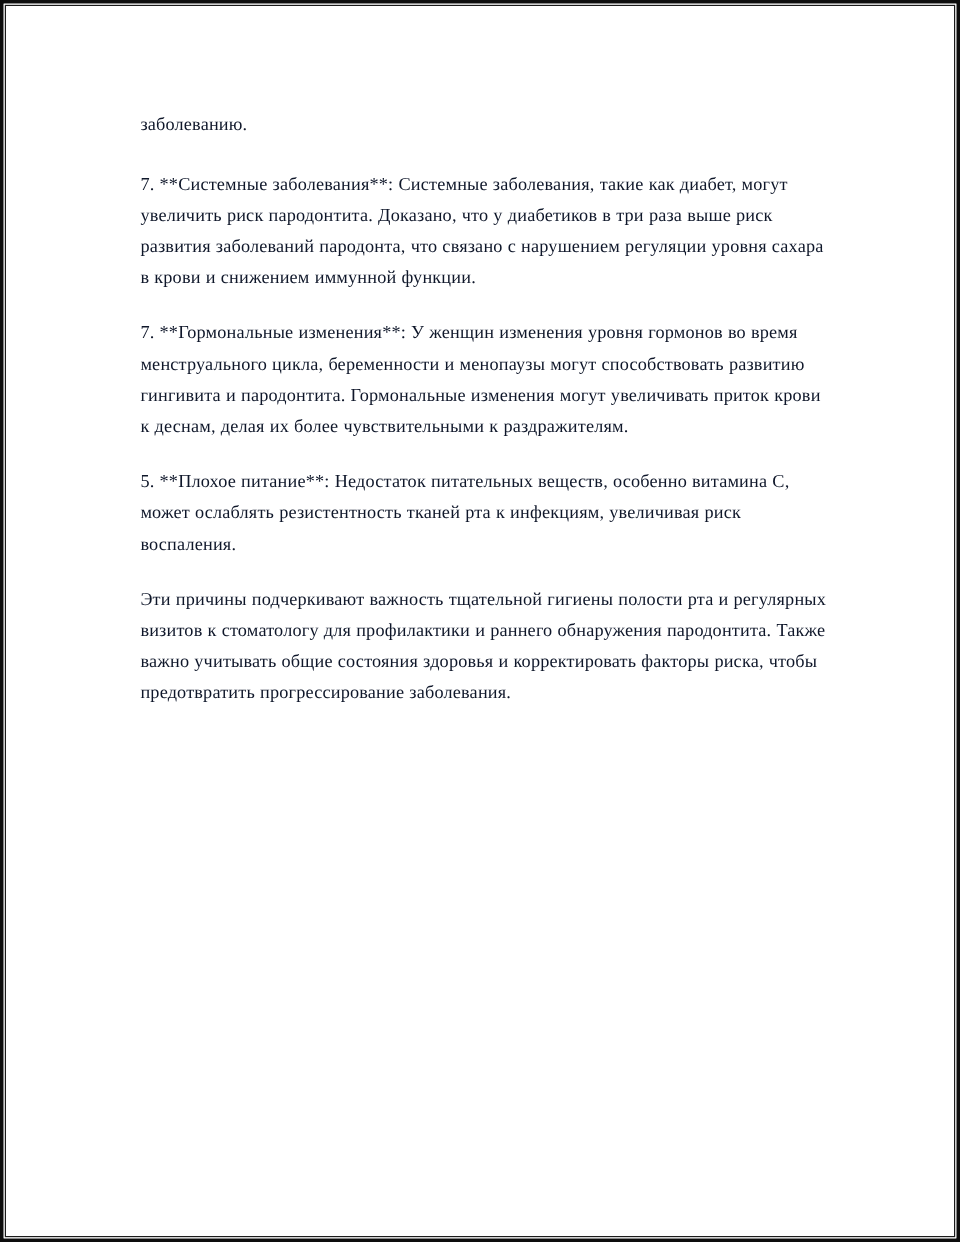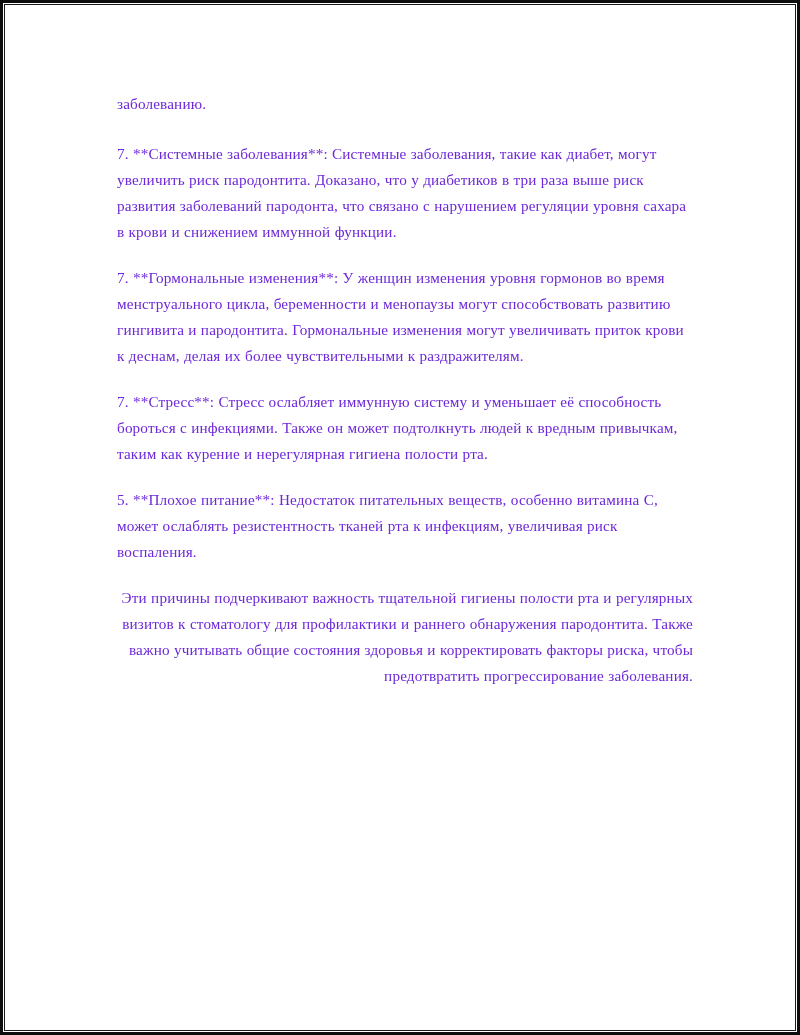--- a/index.html
+++ b/index.html
@@ -55,51 +55,49 @@
     position: absolute;
     left: 110px;
     top: 84px;
     width: 576px;
   }
 
   .para {
     margin: 0 0 20px 0;
     font-size: 15.2px;
     line-height: 26px;
-    color: #6d28d9;
+    color: #0f172a;
     text-align: left;
     letter-spacing: 0.01em;
     word-spacing: 0.02em;
   }
   .para:last-child {
     margin-bottom: 0;
   }
   .para-lead {
     margin-bottom: 24px;
   }
   .para-closing {
     margin-top: 4px;
-    text-align: right;
   }
 </style>
 </head>
 <body>
 
 <div class="page-frame">
   <div class="page-sheet">
 
     <div class="doc-body">
 
       <p class="para para-lead">заболеванию.</p>
 
       <p class="para">7. **Системные заболевания**: Системные заболевания, такие как диабет, могут увеличить риск пародонтита. Доказано, что у диабетиков в три раза выше риск развития заболеваний пародонта, что связано с нарушением регуляции уровня сахара в крови и снижением иммунной функции.</p>
 
       <p class="para">7. **Гормональные изменения**: У женщин изменения уровня гормонов во время менструального цикла, беременности и менопаузы могут способствовать развитию гингивита и пародонтита. Гормональные изменения могут увеличивать приток крови к деснам, делая их более чувствительными к раздражителям.</p>
 
-      <p class="para">7. **Стресс**: Стресс ослабляет иммунную систему и уменьшает её способность бороться с инфекциями. Также он может подтолкнуть людей к вредным привычкам, таким как курение и нерегулярная гигиена полости рта.</p>
 
 
       <p class="para">5. **Плохое питание**: Недостаток питательных веществ, особенно витамина C, может ослаблять резистентность тканей рта к инфекциям, увеличивая риск воспаления.</p>
 
       <p class="para para-closing">Эти причины подчеркивают важность тщательной гигиены полости рта и регулярных визитов к стоматологу для профилактики и раннего обнаружения пародонтита. Также важно учитывать общие состояния здоровья и корректировать факторы риска, чтобы предотвратить прогрессирование заболевания.</p>
 
     </div>
   </div>
 </div>
 

